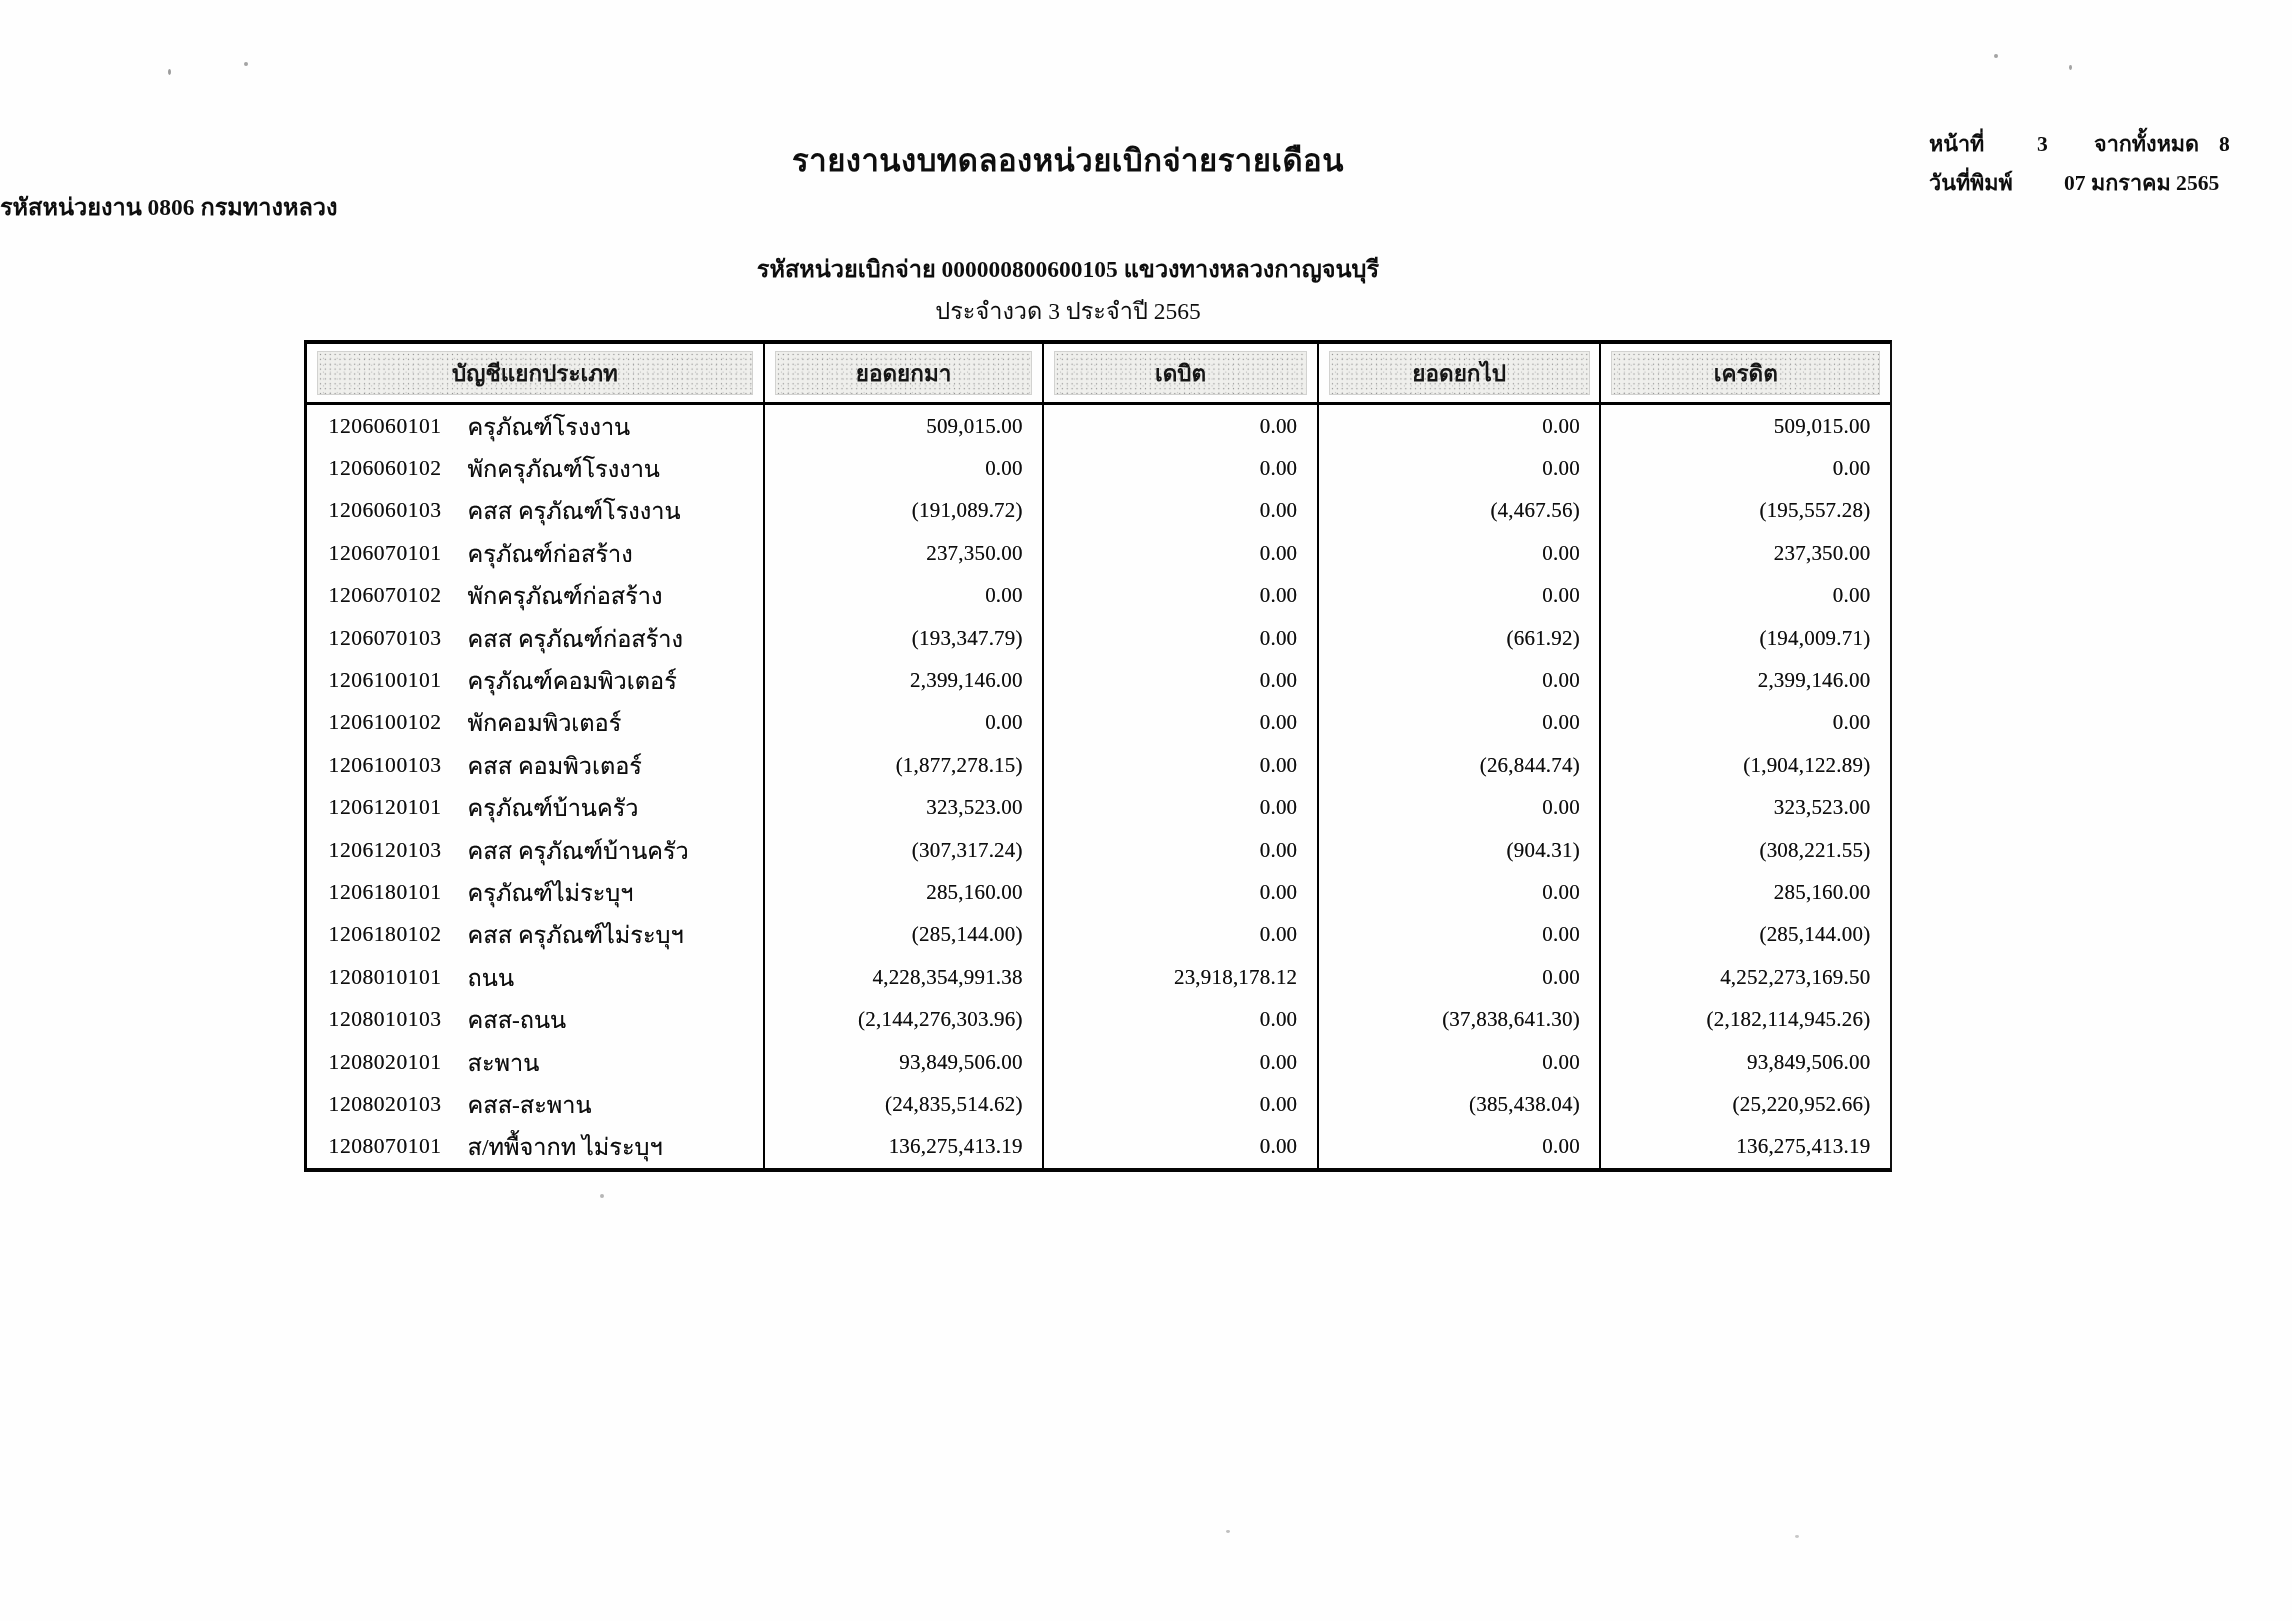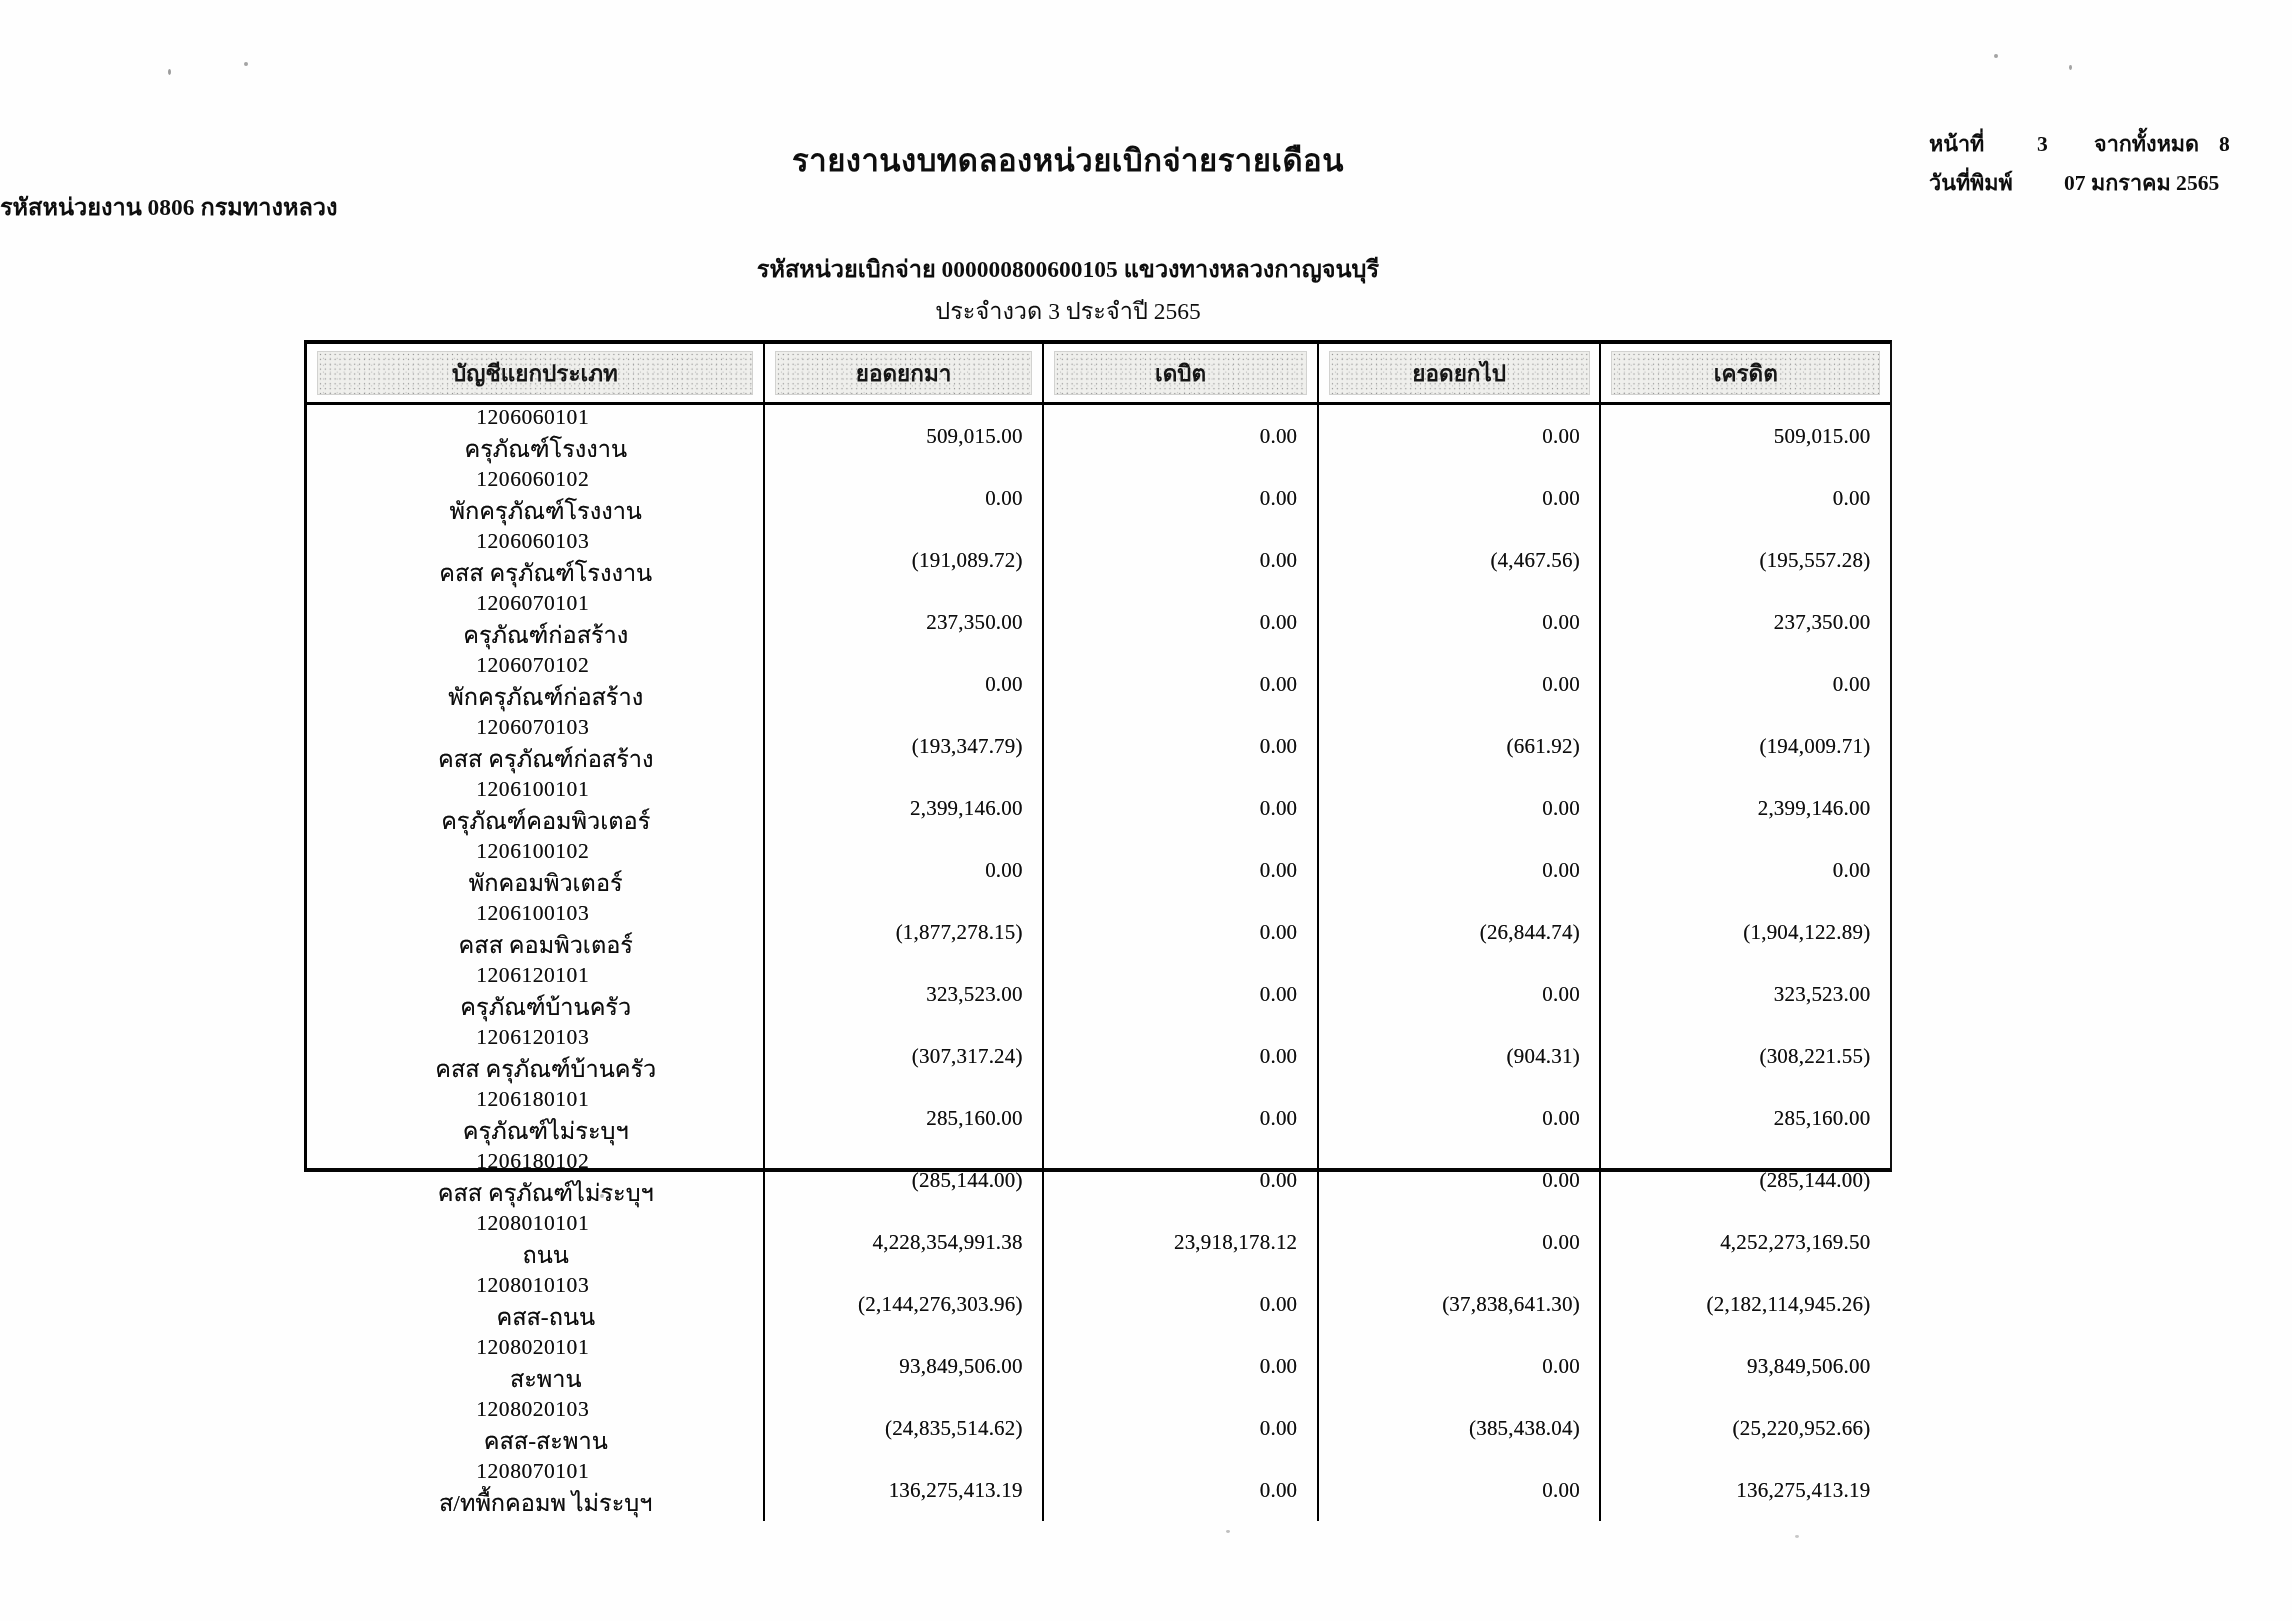--- a/index.html
+++ b/index.html
@@ -67,21 +67,21 @@
   .tbody{display:flex;flex-direction:column;height:calc(100% - 61px);}
   .tr{flex:1 1 auto;}
   .td{
     border-left:2.5px solid #000;
     box-sizing:border-box;
     display:flex;align-items:center;
     font-size:22.5px;
     text-shadow:0 0 0.4px rgba(0,0,0,.55);
   }
   .td:first-child{border-left:none;}
-  .td.acct{padding-left:21.6px;flex-direction:column;}
+  .td.acct{padding-left:21.6px;}
   .code{width:139px;flex:none;font-size:21.6px;letter-spacing:0.5px;}
   .acc-name{font-size:23.5px;}
   .td.num{justify-content:flex-end;padding-right:19.6px;font-size:21px;letter-spacing:0.2px;}
   
   .speck{position:absolute;background:#4a4a4a;border-radius:50%;}
 </style>
 </head>
 <body>
 
 <div class="page">
@@ -425,21 +425,21 @@
           <div class="td num">
             <span>(385,438.04)</span>
           </div>
           <div class="td num">
             <span>(25,220,952.66)</span>
           </div>
         </div>
         <div class="tr">
           <div class="td acct">
             <span class="code">1208070101</span>
-            <span class="acc-name">ส/ทพื้กคอมพ ไม่ระบุฯ</span>
+            <span class="acc-name">ส/ทพื้จากท ไม่ระบุฯ</span>
           </div>
           <div class="td num">
             <span>136,275,413.19</span>
           </div>
           <div class="td num">
             <span>0.00</span>
           </div>
           <div class="td num">
             <span>0.00</span>
           </div>

